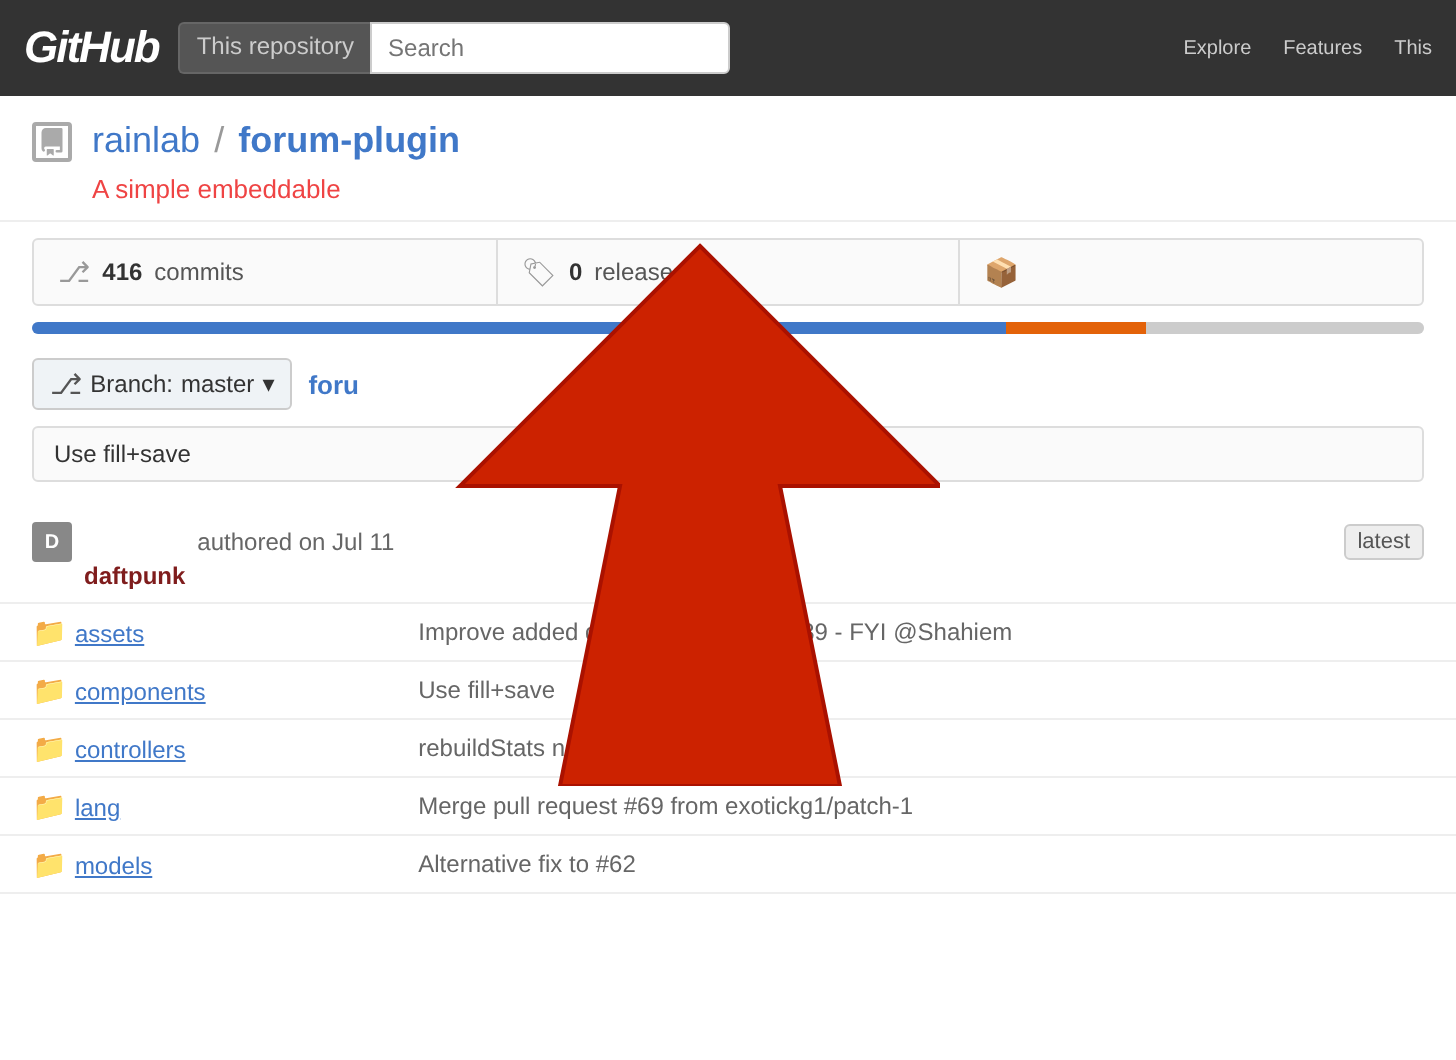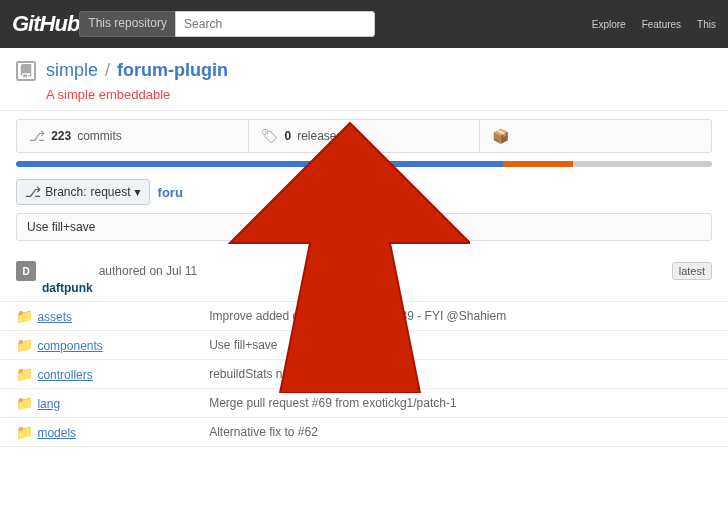--- a/index.html
+++ b/index.html
@@ -4,20 +4,21 @@
   <style>
     * { margin: 0; padding: 0; box-sizing: border-box; }
     body { font-family: -apple-system, BlinkMacSystemFont, "Segoe UI", Helvetica, Arial, sans-serif; font-size: 13px; background: #fff; color: #333; width: 728px; height: 530px; overflow: hidden; }
 
     
     .header {
       background: #333;
       padding: 8px 12px;
       display: flex;
       align-items: center;
+      gap: 10px;
       height: 48px;
     }
     .github-logo {
       color: #fff;
       font-size: 22px;
       font-weight: bold;
       font-style: italic;
       letter-spacing: -1px;
       white-space: nowrap;
     }
@@ -38,21 +39,21 @@
       border-radius: 3px 0 0 3px;
       white-space: nowrap;
     }
     .search-input {
       background: #fff;
       border: 1px solid #ccc;
       padding: 4px 8px;
       font-size: 12px;
       height: 26px;
       border-radius: 0 3px 3px 0;
-      width: 200px;
+      width: 180px;
       color: #999;
     }
     .header-nav {
       display: flex;
       gap: 16px;
       margin-left: auto;
     }
     .header-nav-item {
       color: #ccc;
       font-size: 10px;
@@ -192,21 +193,21 @@
       border-radius: 2px;
       background: #888;
       overflow: hidden;
       display: flex;
       align-items: center;
       justify-content: center;
       color: #fff;
       font-size: 10px;
       font-weight: bold;
     }
-    .author-name { color: #0c4a6e; font-weight: bold; margin-top: 34px; }
+    .author-name { color: #7f1d1d; font-weight: bold; margin-top: 34px; }
     .author-meta { color: #666; }
     .latest-badge {
       margin-left: auto;
       background: #eee;
       border: 1px solid #ccc;
       border-radius: 3px;
       padding: 2px 6px;
       font-size: 11px;
       color: #555;
     }
@@ -253,32 +254,32 @@
 <div class="content-area">
 
   <div class="repo-section">
     <div class="repo-title">
       <div class="repo-icon">
         <svg width="14" height="14" viewBox="0 0 16 16" fill="currentColor">
             <path d="M2 2.5A2.5 2.5 0 014.5 0h8.75a.75.75 0 01.75.75v12.5a.75.75 0 01-.75.75h-2.5a.75.75 0 010-1.5h1.75v-2h-8a1 1 0 00-.714 1.7.75.75 0 01-1.072 1.05A2.495 2.495 0 012 11.5v-9zm10.5-1V9h-8c-.356 0-.694.074-1 .208V2.5a1 1 0 011-1h8zM5 12.25v3.25a.25.25 0 00.4.2l1.45-1.087a.25.25 0 01.3 0L8.6 15.7a.25.25 0 00.4-.2v-3.25a.25.25 0 00-.25-.25h-3.5a.25.25 0 00-.25.25z"></path>
           </svg>
       </div>
       <span class="repo-name">
-        <a class="repo-org" href="#">simple</a>
+        <a class="repo-org" href="#">rainlab</a>
         <span class="repo-separator"> / </span>
         <a class="repo-project" href="#">forum-plugin</a>
       </span>
     </div>
     <div class="repo-description">A simple embeddable</div>
   </div>
 
   <div class="stats-bar">
     <div class="stat-item">
       <span class="stat-icon">⎇</span>
-      <span class="stat-count">223</span>
+      <span class="stat-count">416</span>
       <span>commits</span>
     </div>
     <div class="stat-item">
       <span class="stat-icon">🏷</span>
       <span class="stat-count">0</span>
       <span>releases</span>
     </div>
     <div class="stat-item">
       <span class="stat-icon">📦</span>
     </div>
@@ -287,21 +288,21 @@
   <div class="progress-bar">
     <div class="progress-fill-blue"></div>
     <div class="progress-fill-orange"></div>
     <div class="progress-fill-gray"></div>
   </div>
 
   <div class="branch-bar">
     <button class="branch-btn">
       <span class="branch-icon">⎇</span>
       <span>Branch:</span>
-      <span>request</span>
+      <span>master</span>
       <span>▾</span>
     </button>
     <span class="current-dir">foru</span>
   </div>
 
   <div class="commit-box">Use fill+save</div>
 
   <div class="author-row">
     <div class="avatar">D</div>
     <span class="author-name">daftpunk</span>

